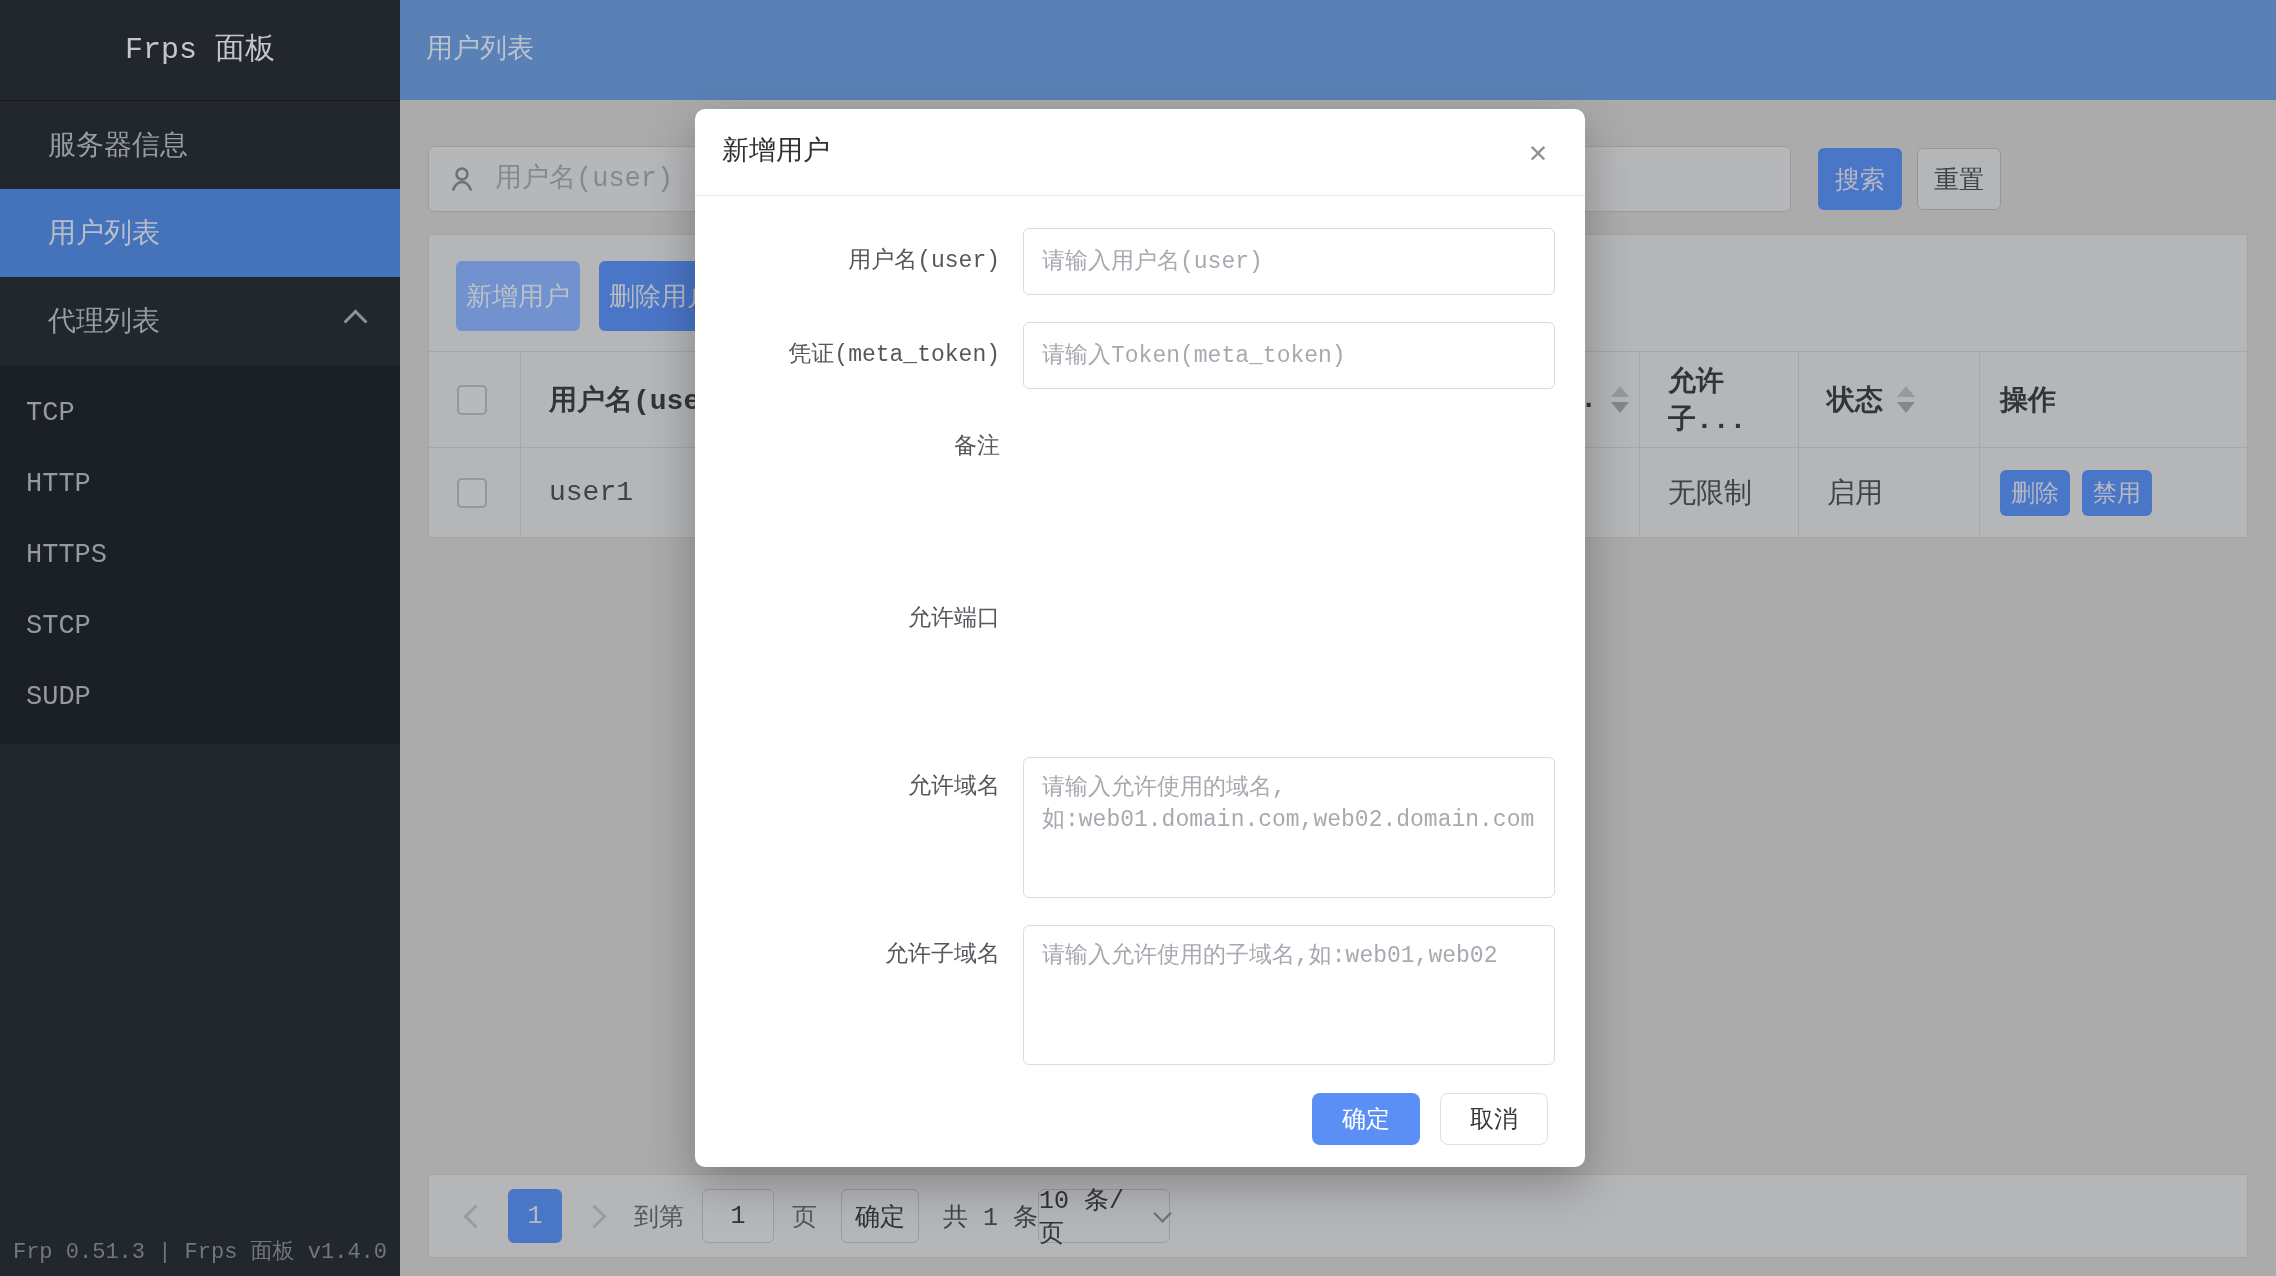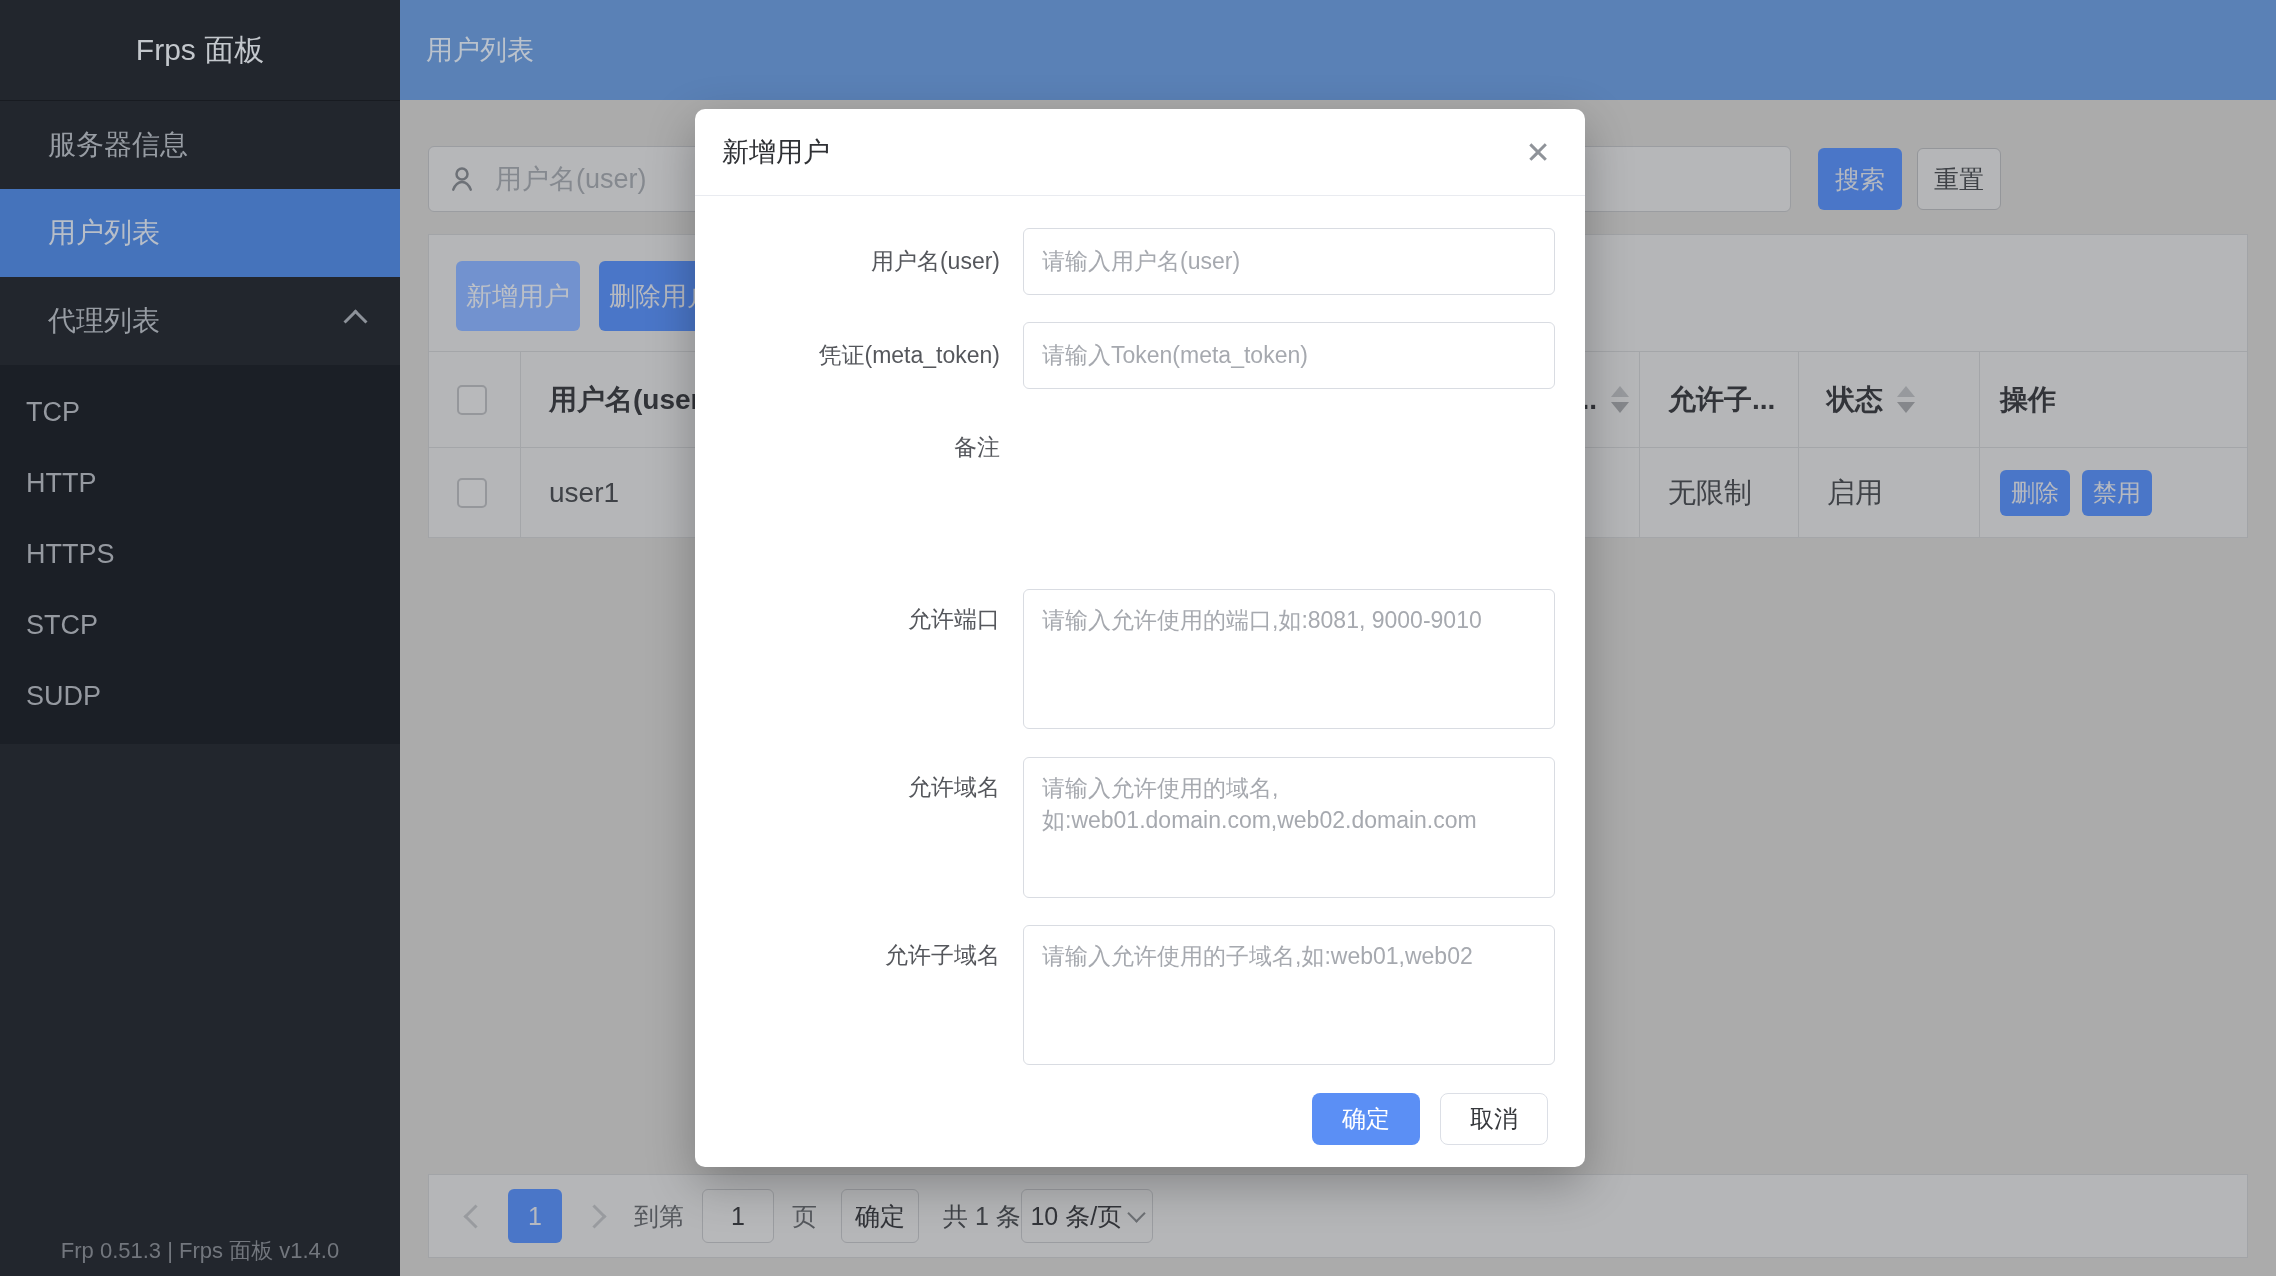--- a/index.html
+++ b/index.html
@@ -1,17 +1,17 @@
 <!DOCTYPE html>
 <html><head>
 <meta charset="utf-8">
 <style>
   html,body{margin:0;padding:0;}
   body{font-family:"Liberation Sans","DejaVu Sans",sans-serif;}
-  .screen{position:relative;width:2276px;height:1276px;background:#000000;overflow:hidden;}
+  .screen{position:relative;width:2276px;height:1276px;background:#000000;overflow:hidden;font-family:Liberation Mono, monospace;}
 
   
   .sidebar{position:absolute;left:0;top:0;width:400px;height:1276px;background:#22262d;z-index:2;}
   .logo{height:100px;line-height:100px;text-align:center;color:#c3c7cc;font-size:30px;border-bottom:1px solid #181b21;}
   .menu-item{height:88px;display:flex;align-items:center;padding:0 36px 0 48px;color:#979ca3;font-size:28px;cursor:pointer;}
   .menu-item.active{background:#4573bb;color:#b7bec8;}
   .menu-item .grow{flex:1;}
   .submenu{background:#1b1f26;padding:12px 0;}
   .sub-item{height:71px;display:flex;align-items:center;padding-left:26px;color:#9599a0;font-size:27px;cursor:pointer;}
   .sidebar-footer{position:absolute;bottom:10px;left:0;width:100%;text-align:center;color:#72767d;font-size:22px;}
@@ -228,23 +228,20 @@
         <input type="text" placeholder="请输入Token(meta_token)" style="">
       </div>
     </div>
 
     <div class="mrow" style="top:308px;height:140px;">
       <label class="mlabel" style="line-height:60px;">备注</label>
     </div>
 
     <div class="mrow" style="top:480px;height:140px;">
       <label class="mlabel" style="line-height:60px;">允许端口</label>
-      <div class="mfield" style="height:140px;">
-        <textarea placeholder="请输入允许使用的端口,如:8081, 9000-9010" style=""></textarea>
-      </div>
     </div>
 
     <div class="mrow" style="top:648px;height:141px;">
       <label class="mlabel" style="line-height:60px;">允许域名</label>
       <div class="mfield" style="height:141px;">
         <textarea placeholder="请输入允许使用的域名,如:web01.domain.com,web02.domain.com" style=""></textarea>
       </div>
     </div>
 
     <div class="mrow" style="top:816px;height:140px;">

